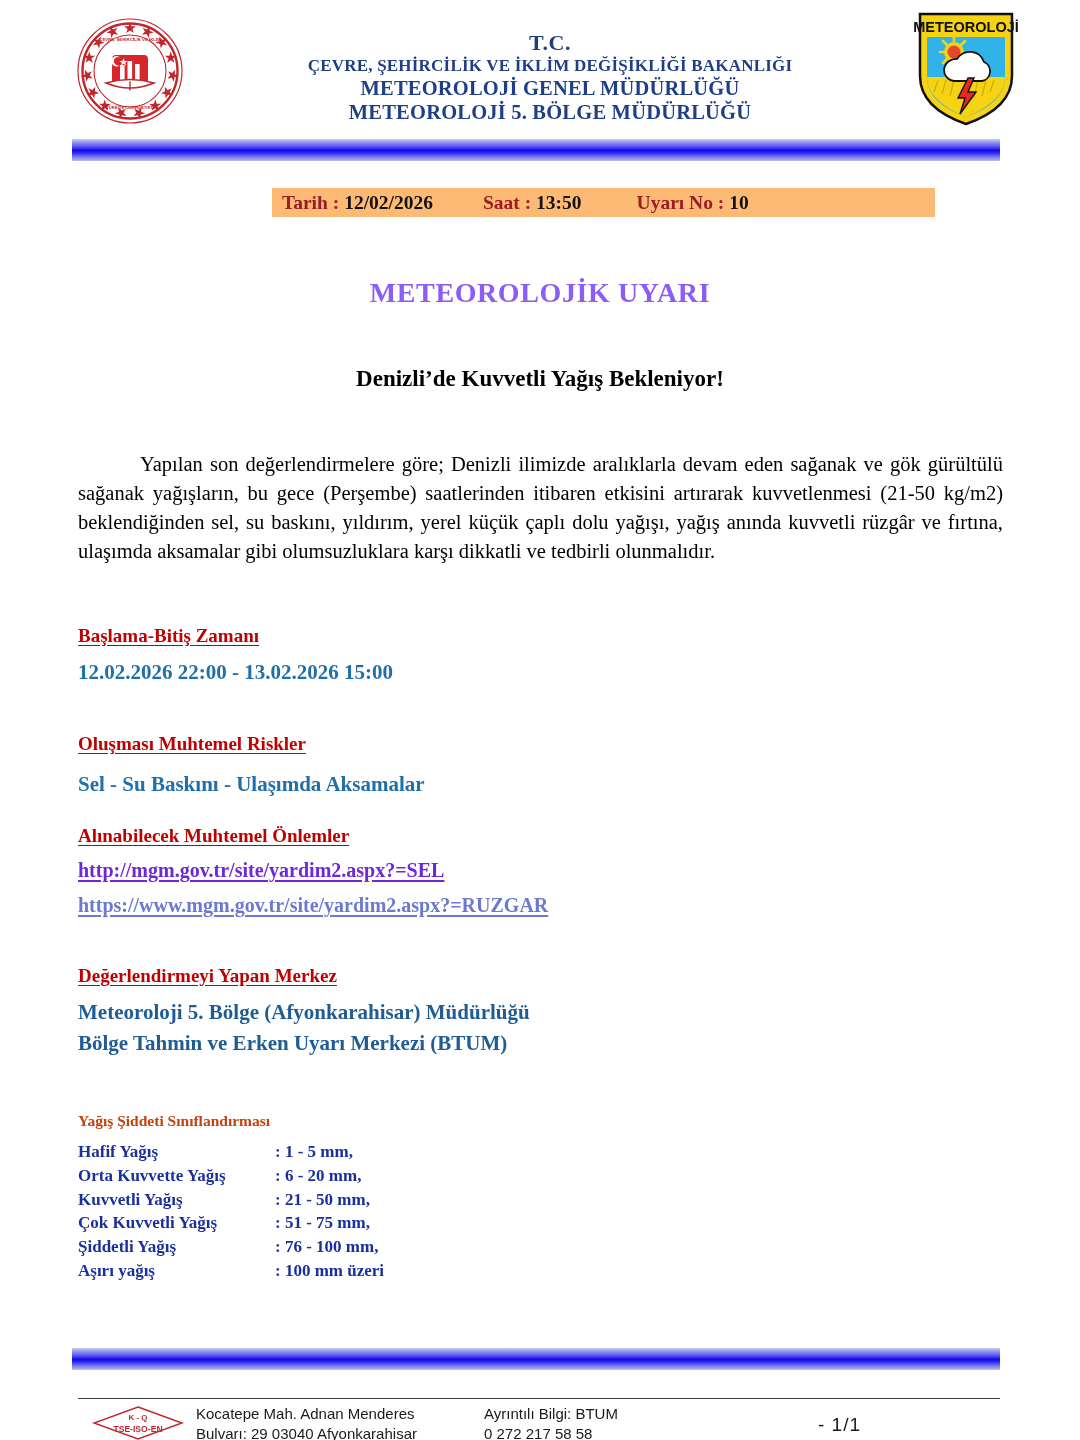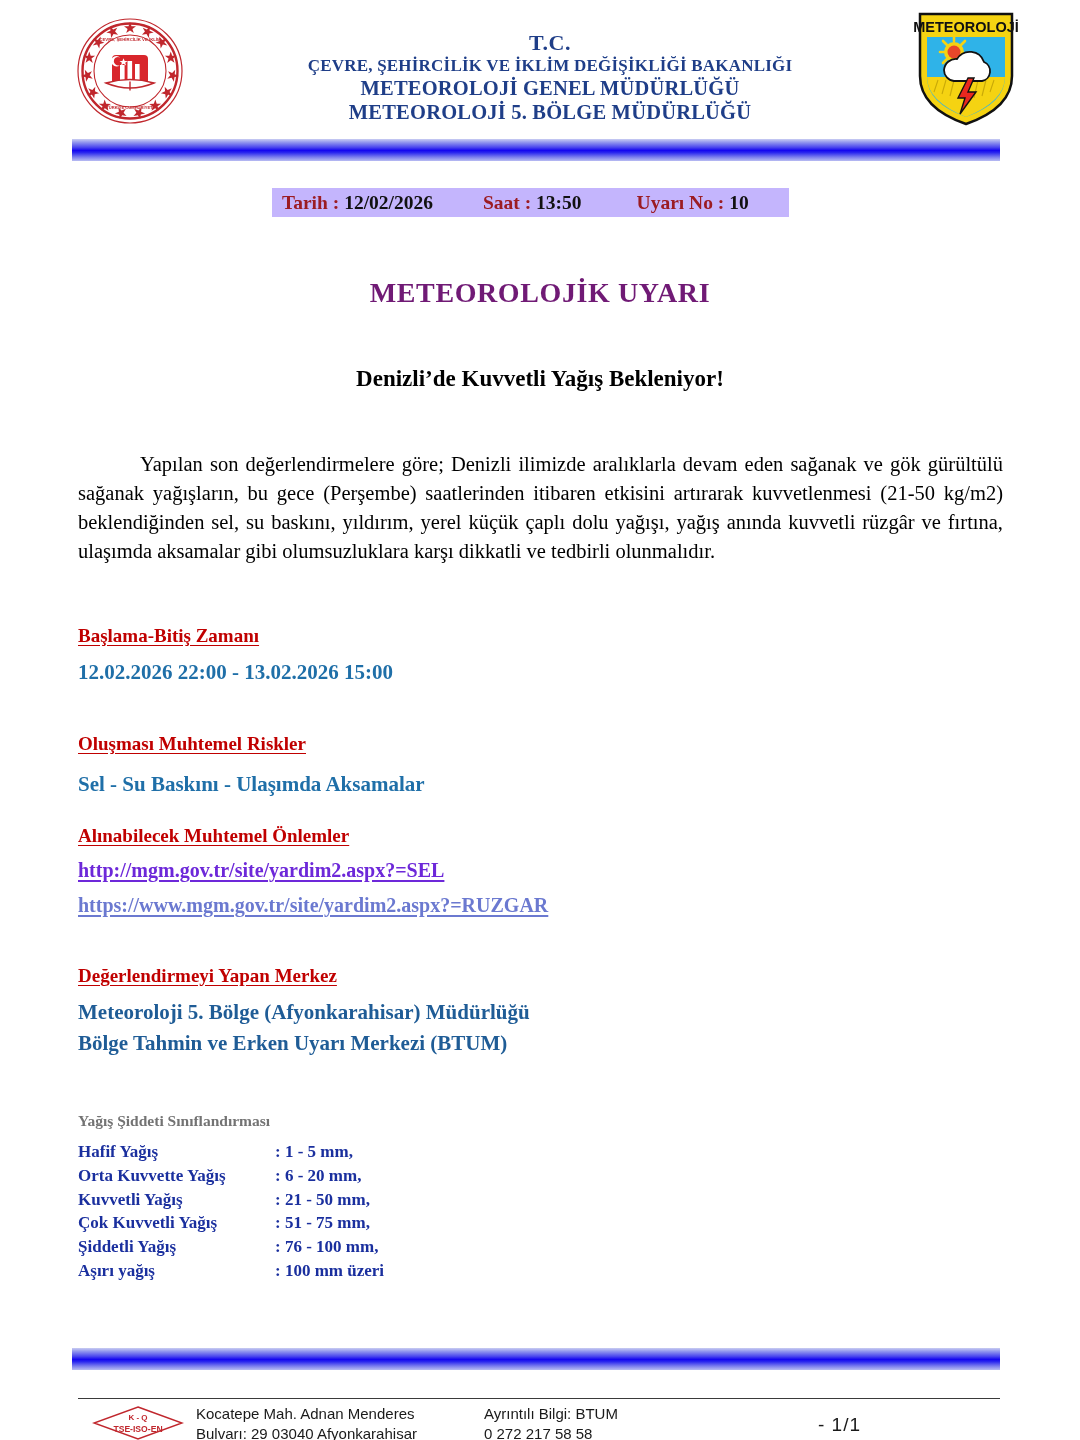--- a/index.html
+++ b/index.html
@@ -79,23 +79,23 @@
         #b9bdf2 100%);
   }
   .blue-bar.top { top: 139px; }
   .blue-bar.bottom { top: 1348px; }
 
   
   .date-strip {
     position: absolute;
     left: 272px;
     top: 188px;
-    width: 517px;
+    width: 663px;
     height: 29px;
-    background: #c4b5fd;
+    background: #fdba74;
     display: flex;
     align-items: center;
     font-size: 19.5px;
     font-weight: bold;
   }
   .date-cell {
     white-space: nowrap;
   }
   .date-cell.c1 { margin-left: 10px; }
   .date-cell.c2 { margin-left: 50px; }
@@ -103,21 +103,21 @@
   .date-label { color: #9B1C23; }
   .date-value { color: #111111; }
 
   
   .main-title {
     position: absolute;
     left: 0;
     right: 0;
     top: 277px;
     text-align: center;
-    color: #701a75;
+    color: #8b5cf6;
     font-size: 28px;
     font-weight: bold;
     letter-spacing: 0.6px;
   }
   .sub-title {
     position: absolute;
     left: 0;
     right: 0;
     top: 366px;
     text-align: center;
@@ -183,21 +183,21 @@
   .link.b { color: #6B79D0; }
 
   
   .classif {
     position: absolute;
     left: 78px;
     top: 1112px;
     width: 520px;
   }
   .classif-title {
-    color: #737373;
+    color: #c2410c;
     font-size: 15.5px;
     font-weight: bold;
     margin-bottom: 11px;
   }
   .classif-table {
     border-collapse: collapse;
     font-size: 17px;
     font-weight: bold;
     color: #1A2F9E;
   }

